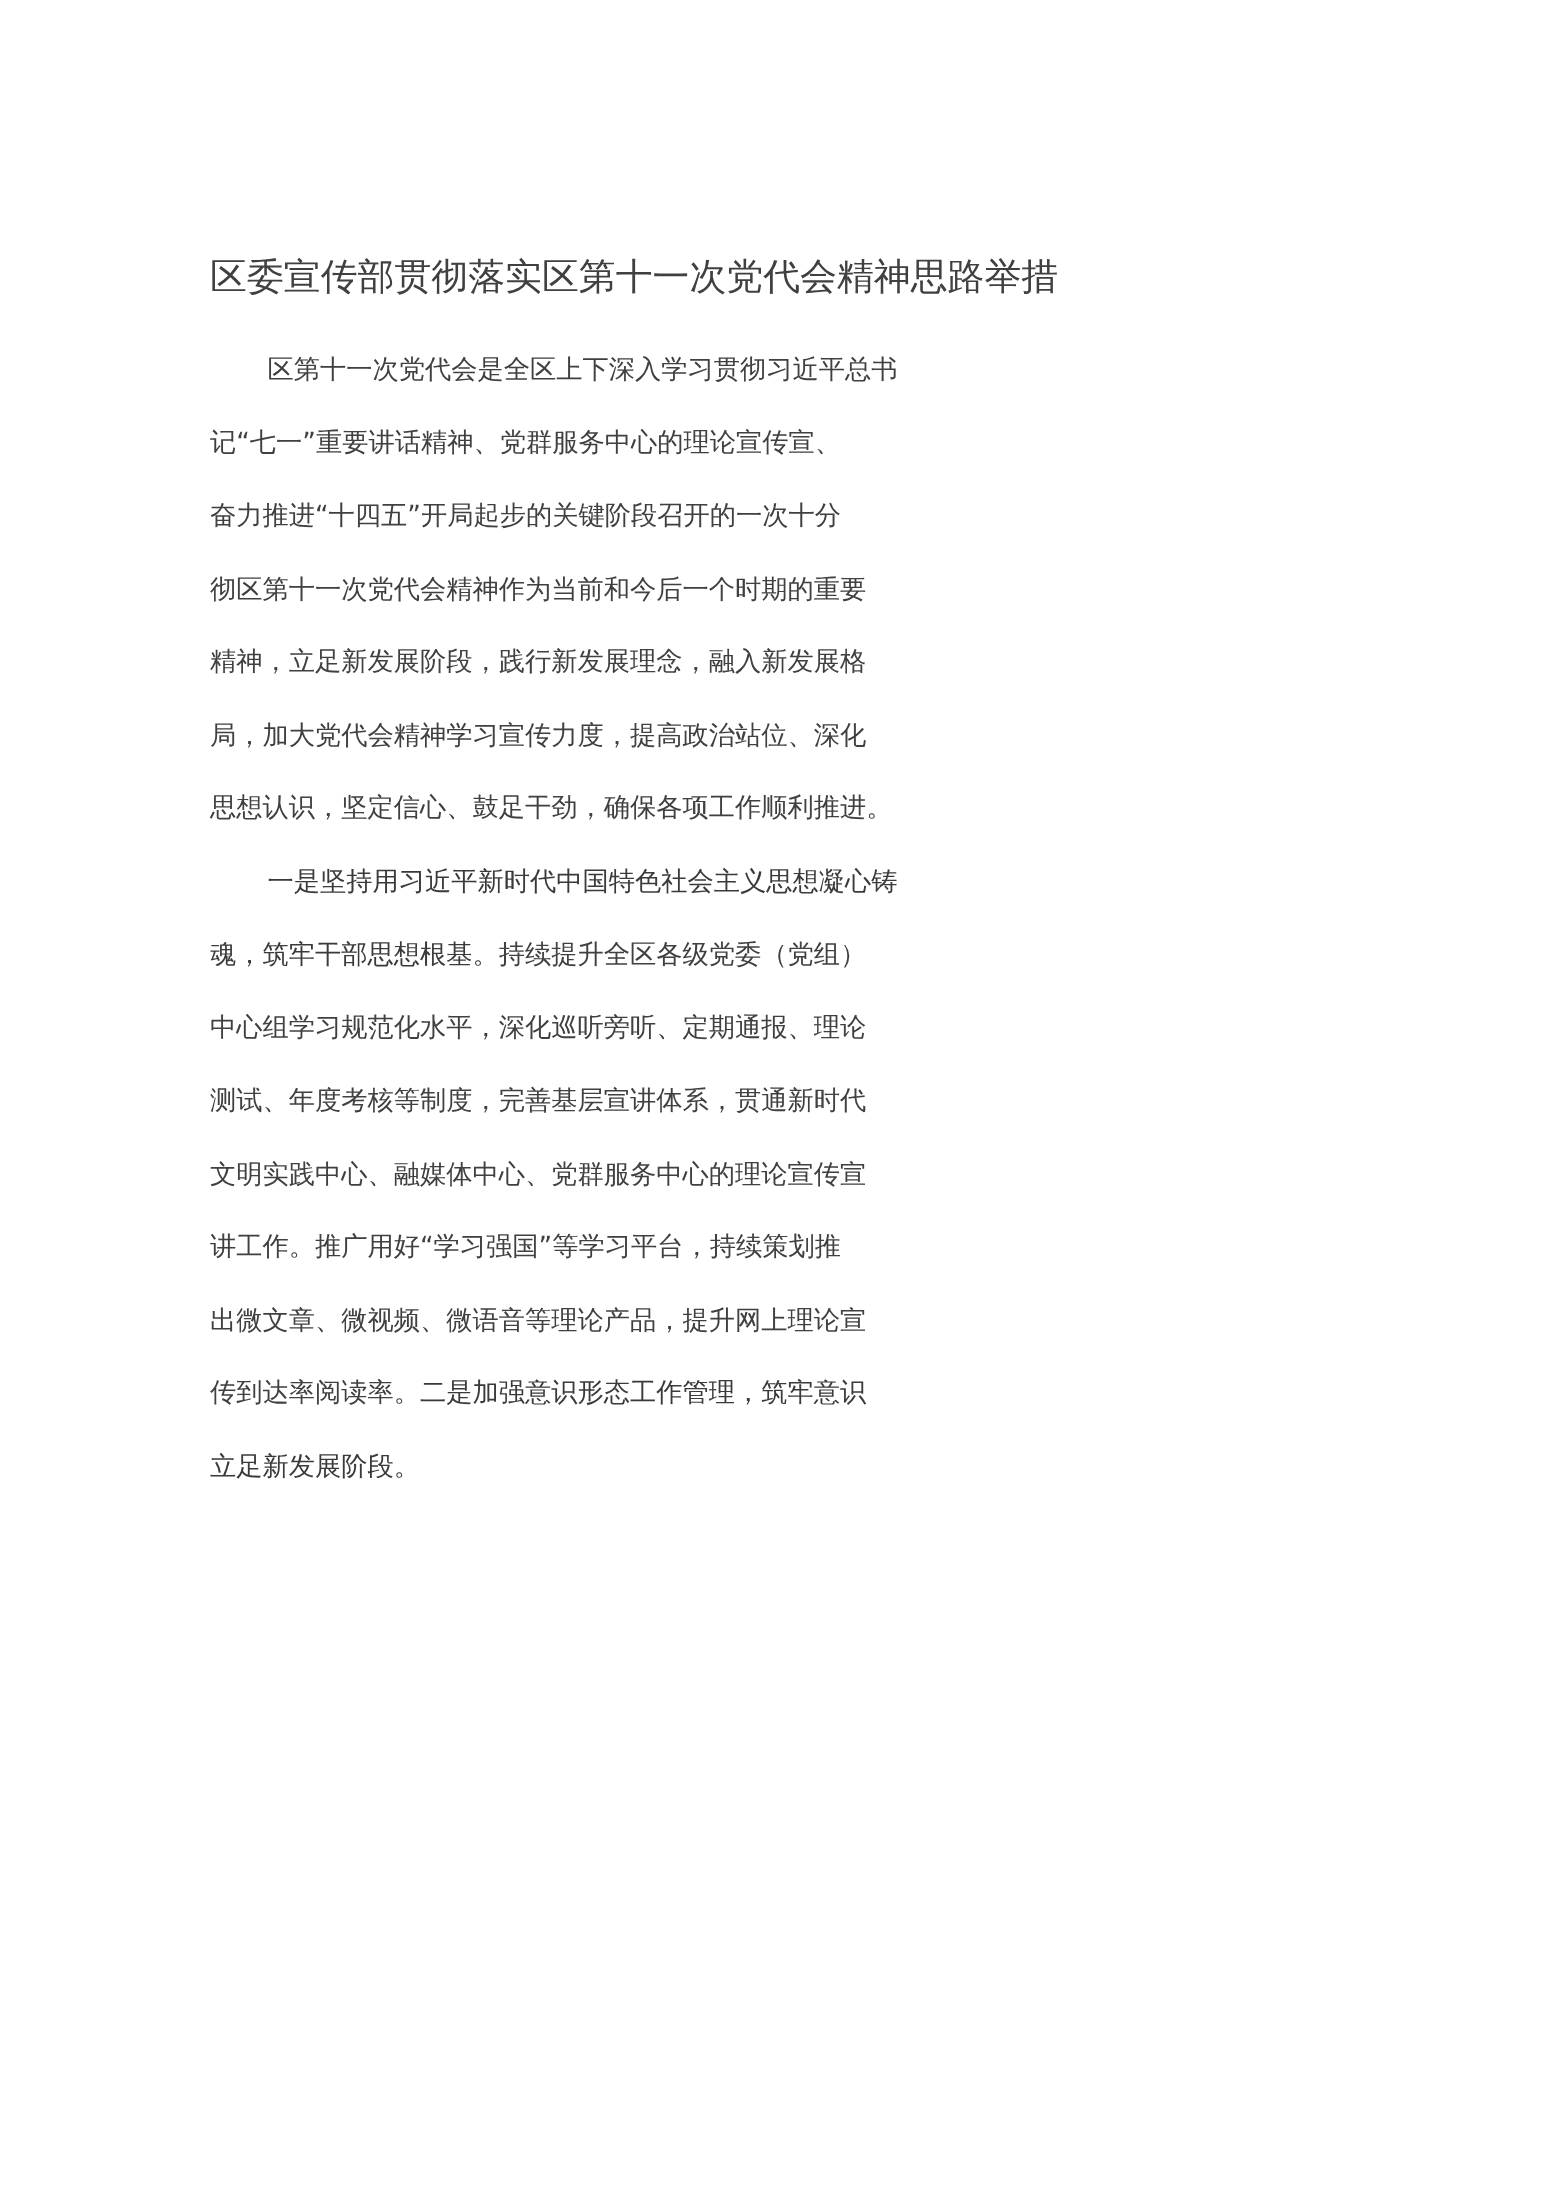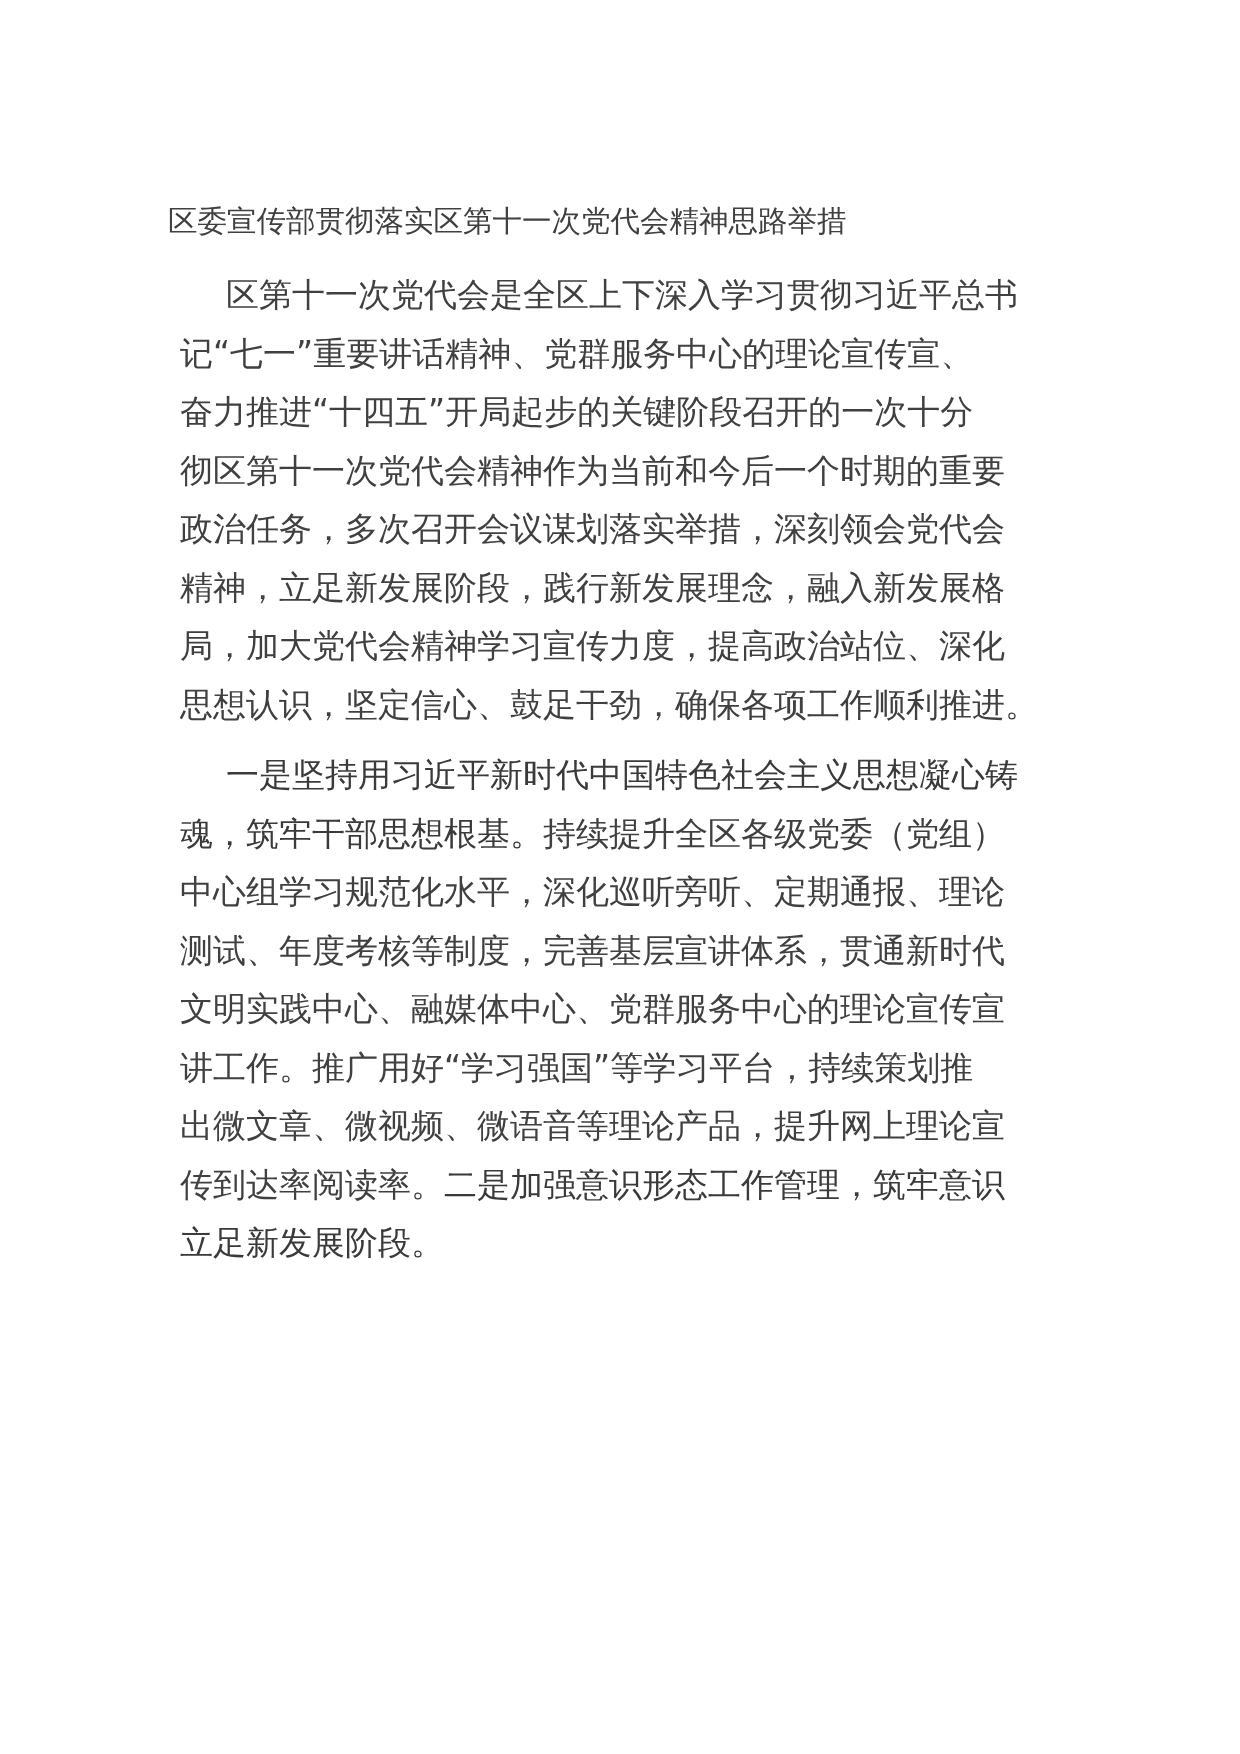--- a/index.html
+++ b/index.html
@@ -23,23 +23,23 @@
     }
     .doc-title {
       font-size: 29.5px;
       line-height: 50px;
       margin: 0 0 20px 0;
       font-weight: normal;
       white-space: nowrap;
       letter-spacing: 0px;
     }
     .para {
-      font-size: 33px;
+      font-size: 21px;
       line-height: 58.5px;
-      margin: 12px;
+      margin: 0;
     }
     .line {
       display: block;
       white-space: nowrap;
       height: 58.5px;
     }
     .indent {
       padding-left: 46px;
     }
     .b {
@@ -51,21 +51,20 @@
 <body>
 
 <div class="page">
   <h1 class="doc-title">区委宣传部贯彻落实区第十一次党代会精神思路举措</h1>
 
   <div class="para">
     <span class="line indent"><span>区第十一次党代会是全区上下深入学习贯彻习近平总书</span></span>
     <span class="line"><span>记“七一”重要讲话精神、党群服务中心的理论宣传宣、</span></span>
     <span class="line"><span>奋力推进“十四五”开局起步的关键阶段召开的一次十分</span></span>
     <span class="line"><span>彻区第十一次党代会精神作为当前和今后一个时期的重要</span></span>
-    <span class="line"><span>政治任务，多次召开会议谋划落实举措，深刻领会党代会</span></span>
     <span class="line"><span>精神，立足新发展阶段，践行新发展理念，融入新发展格</span></span>
     <span class="line"><span>局，加大党代会精神学习宣传力度，提高政治站位、深化</span></span>
     <span class="line"><span>思想认识，坚定信心、鼓足干劲，确保各项工作顺利推进。</span></span>
   </div>
 
   <div class="para">
     <span class="line indent"><span class="b">一是坚持用习近平新时代中国特色社会主义思想凝心铸</span></span>
     <span class="line"><span class="b">魂，筑牢干部思想根基。</span><span>持续提升全区各级党委（党组）</span></span>
     <span class="line"><span>中心组学习规范化水平，深化巡听旁听、定期通报、理论</span></span>
     <span class="line"><span>测试、年度考核等制度，完善基层宣讲体系，贯通新时代</span></span>

